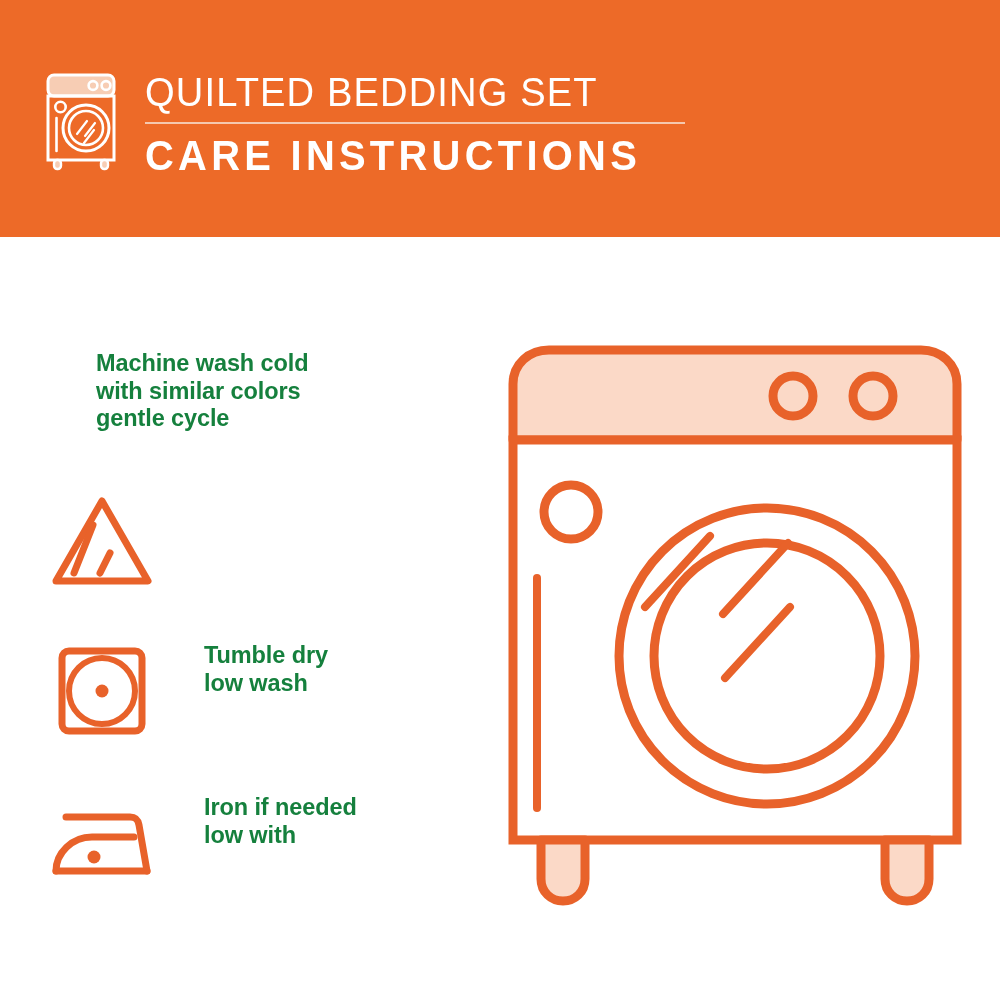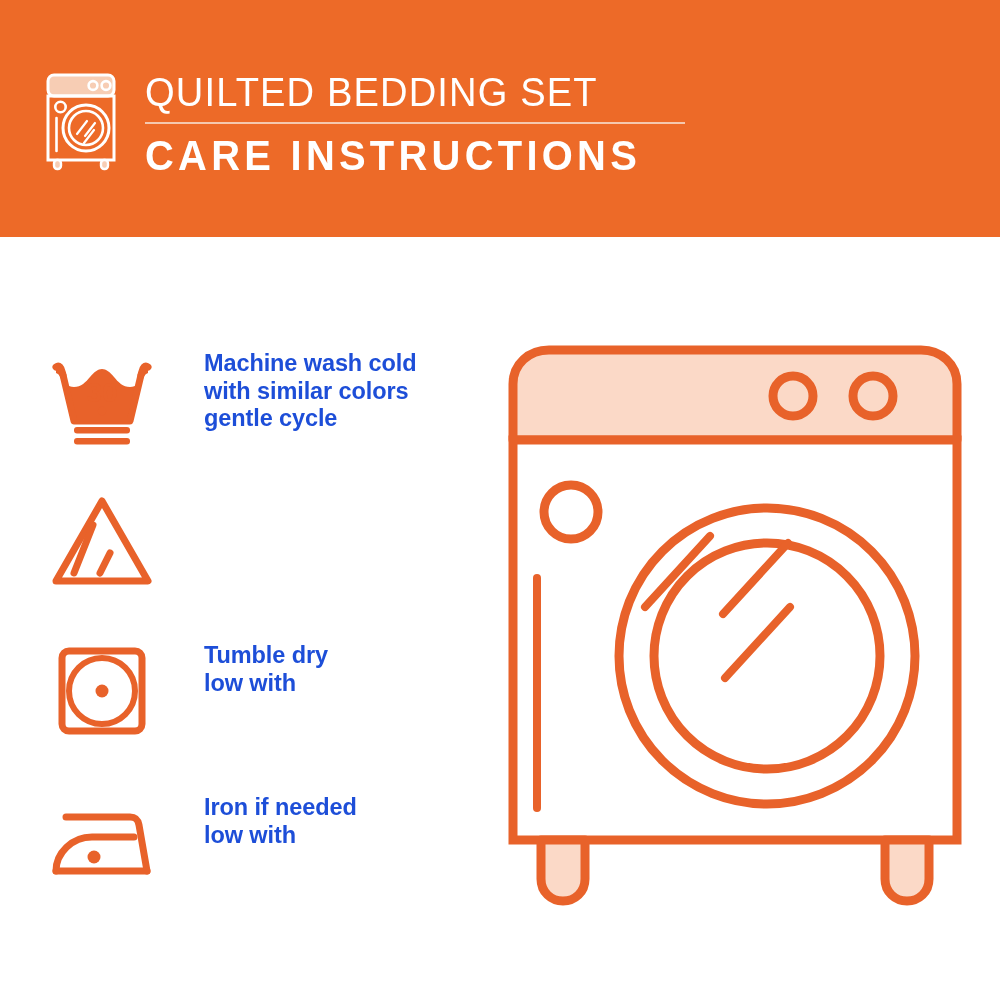--- a/index.html
+++ b/index.html
@@ -89,21 +89,21 @@
     align-items: flex-start;
   }
   .instr-icon {
     width: 108px;
     height: 108px;
     flex: 0 0 108px;
   }
   .instr-text {
     margin-left: 48px;
     margin-top: 5px;
-    color: #1d4ed8;
+    color: #15803d;
     font-size: 23.5px;
     font-weight: 600;
     line-height: 27.5px;
     letter-spacing: -0.1px;
     white-space: pre-line;
   }
   #row-wash   { top: 108px; }
   #row-bleach { top: 252px; }
   #row-dry    { top: 400px; }
   #row-iron   { top: 552px; }
@@ -152,48 +152,20 @@
       <div id="title-main">QUILTED BEDDING SET</div>
       <div id="title-divider"></div>
       <div id="title-sub">CARE INSTRUCTIONS</div>
     </div>
 
   </div>
 
   <div id="instructions">
 
     <div class="instr-row" id="row-wash">
-      <div class="instr-icon">
-        <svg viewBox="0 0 108 108" width="108" height="108" aria-hidden="true">
-
-          <path d="M8 22 C8 22 10 20 12 22 C14 24 14 26 15 30
-                   L26 76 L82 76 L93 30
-                   C94 26 94 24 96 22 C98 20 100 22 100 22
-                   L100 28
-                   C97 29 96 31 95 34
-                   C93 38 88 42 82 42
-                   C75 42 70 37 66 32
-                   C62 27 58 24 54 24
-                   C50 24 46 27 42 32
-                   C38 37 33 42 26 42
-                   C20 42 15 38 13 34
-                   C12 31 11 29 8 28 Z" fill="#E8622A"></path>
-
-          <path d="M15 30 L26 76 L82 76 L93 30" fill="none" stroke="#E8622A" stroke-width="7" stroke-linejoin="round" stroke-linecap="round"></path>
-          <path d="M8 22 C8 22 10 20 12 22 C14 24 14 26 15 30" fill="none" stroke="#E8622A" stroke-width="7" stroke-linecap="round"></path>
-          <path d="M100 22 C100 22 98 20 96 22 C94 24 94 26 93 30" fill="none" stroke="#E8622A" stroke-width="7" stroke-linecap="round"></path>
-
-          <text x="54" y="57" fill="#E8622A" font-family="Liberation Sans, sans-serif" font-size="28" font-weight="700" text-anchor="middle">30</text>
-
-          <circle cx="54" cy="66" r="4.2" fill="#E8622A"></circle>
-
-          <rect x="26" y="82" width="56" height="6.5" rx="3" fill="#E8622A"></rect>
-          <rect x="26" y="93" width="56" height="6.5" rx="3" fill="#E8622A"></rect>
-        </svg>
-      </div>
       <div class="instr-text">Machine wash cold
 with similar colors
 gentle cycle</div>
     </div>
 
     <div class="instr-row" id="row-bleach">
       <div class="instr-icon">
         <svg viewBox="0 0 108 108" width="108" height="108" aria-hidden="true">
           <path d="M54 12 L100 92 L8 92 Z" fill="none" stroke="#E8622A" stroke-width="7" stroke-linejoin="round"></path>
           <line x1="45" y1="36" x2="26" y2="84" stroke="#E8622A" stroke-width="7" stroke-linecap="round"></line>
@@ -204,21 +176,21 @@
 
     <div class="instr-row" id="row-dry">
       <div class="instr-icon">
         <svg viewBox="0 0 108 108" width="108" height="108" aria-hidden="true">
           <rect x="14" y="14" width="80" height="80" rx="7" fill="none" stroke="#E8622A" stroke-width="7"></rect>
           <circle cx="54" cy="54" r="33" fill="none" stroke="#E8622A" stroke-width="6"></circle>
           <circle cx="54" cy="54" r="6.5" fill="#E8622A"></circle>
         </svg>
       </div>
       <div class="instr-text">Tumble dry
-low with</div>
+low wash</div>
     </div>
 
     <div class="instr-row" id="row-iron">
       <div class="instr-icon">
         <svg viewBox="0 0 108 108" width="108" height="108" aria-hidden="true">
 
           <path d="M18 28 L82 28 C88 28 90 31 91 36 L99 82" fill="none" stroke="#E8622A" stroke-width="7" stroke-linecap="round" stroke-linejoin="round"></path>
 
           <path d="M8 82 C8 64 24 48 44 48 L86 48" fill="none" stroke="#E8622A" stroke-width="7" stroke-linecap="round" stroke-linejoin="round"></path>
 

